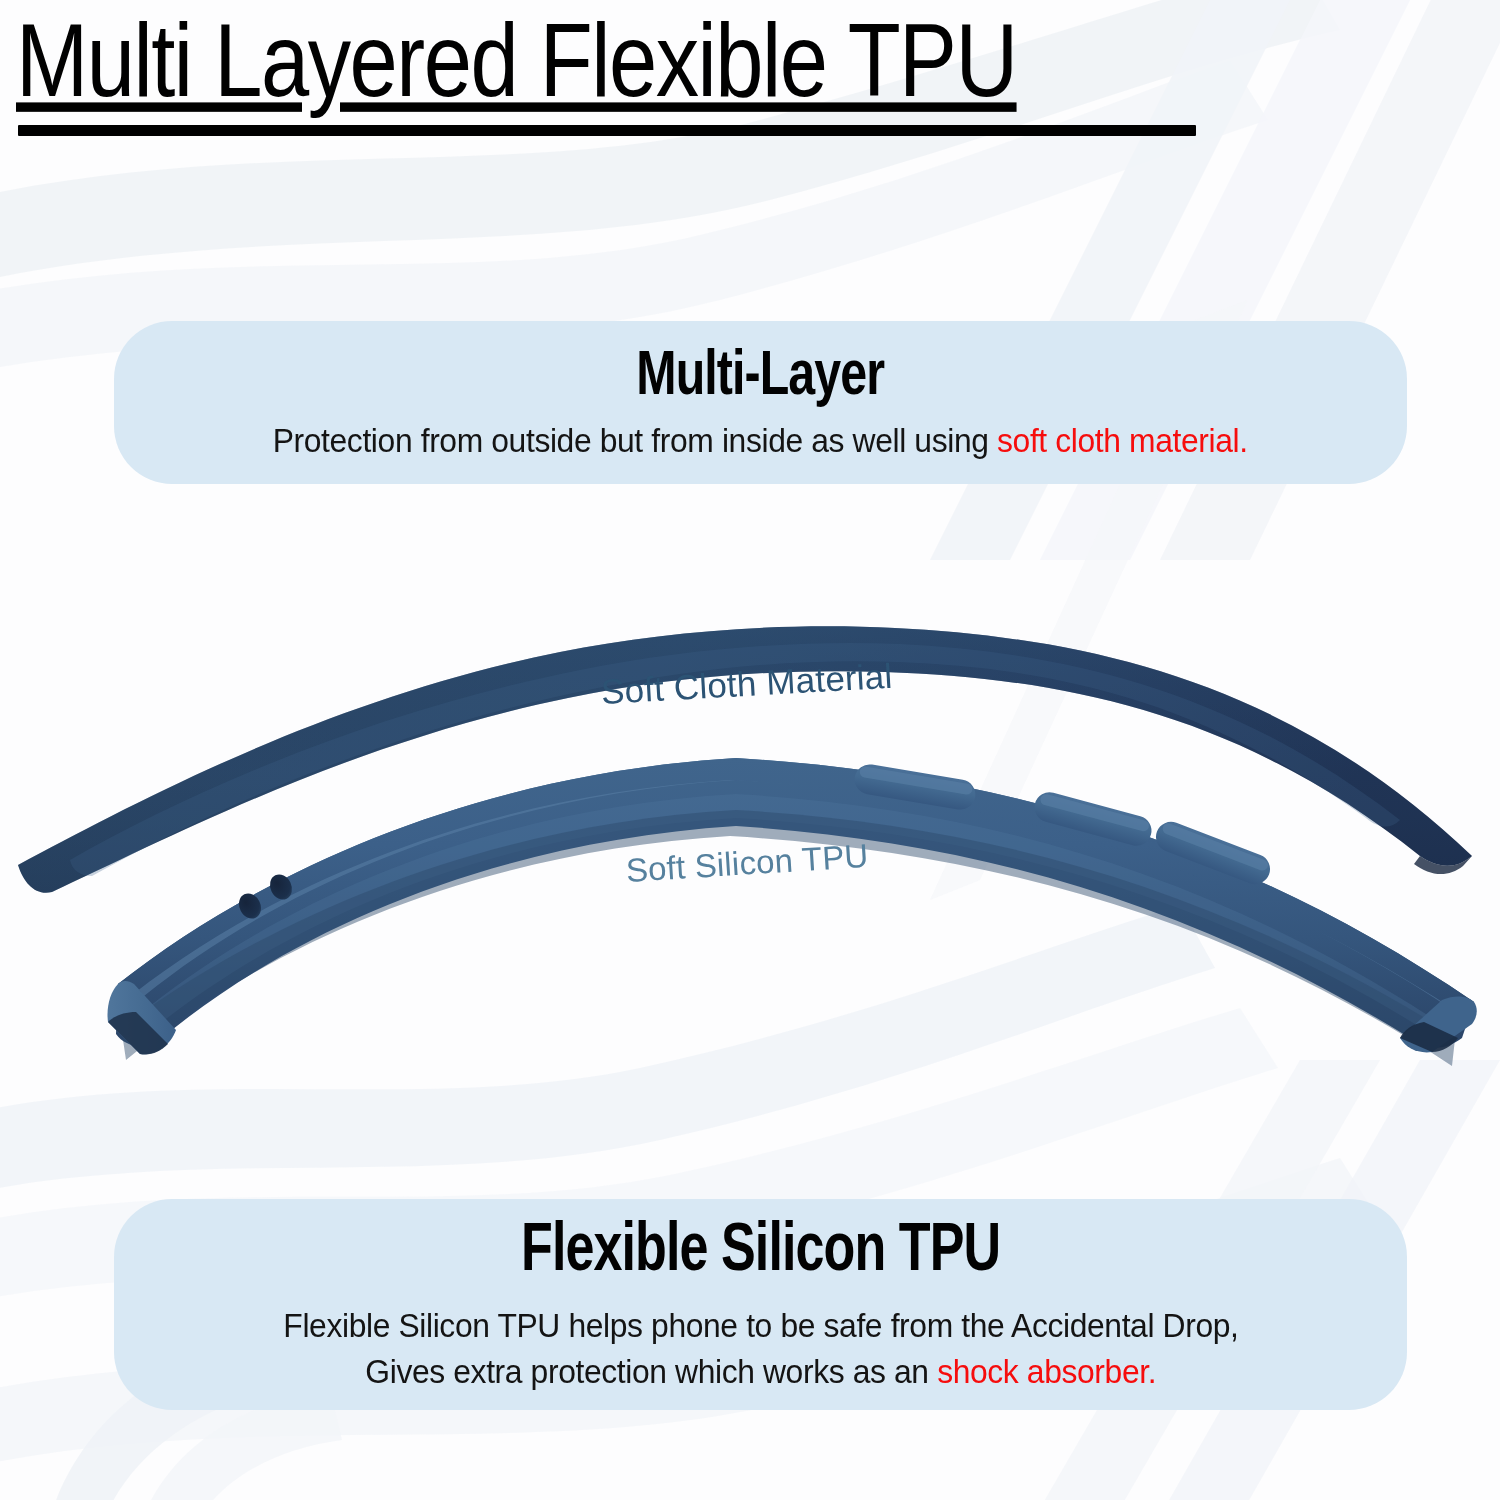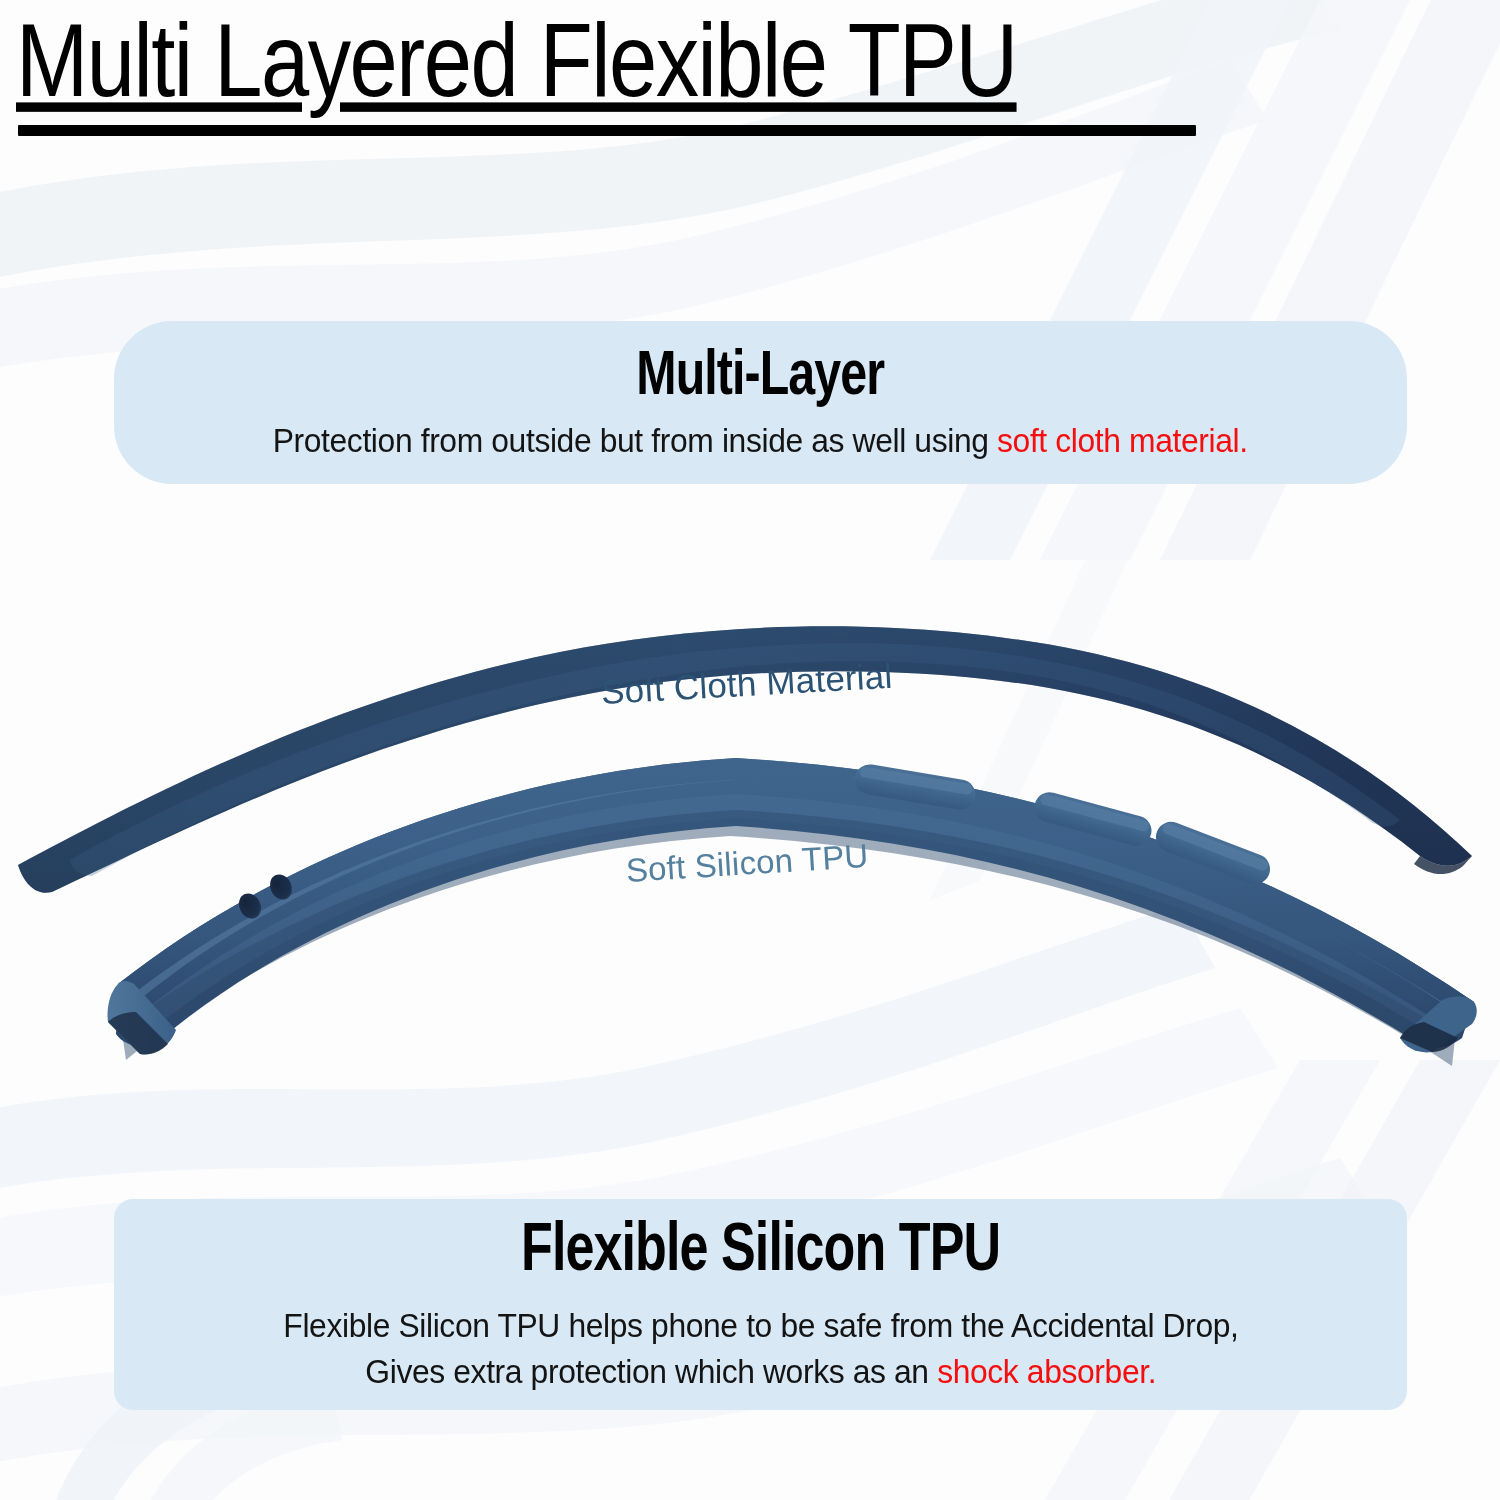--- a/index.html
+++ b/index.html
@@ -58,21 +58,21 @@
     background:#d8e8f4;
     border-radius:58px;
     z-index:3;
     display:flex;
     flex-direction:column;
     align-items:center;
     justify-content:center;
     text-align:right;
   }
   #card-top    { left:114px; top:321px;  width:1293px; height:163px; }
-  #card-bottom { left:114px; top:1199px; width:1293px; height:211px;border-radius:19px; }
+  #card-bottom { left:114px; top:1199px; width:1293px; height:211px; }
 
   .card-heading {
     font-family:"Liberation Sans", sans-serif;
     font-weight:700;
     color:#020202;
     letter-spacing:-1px;
     transform:scaleY(1.22) scaleX(0.93);
   }
   #card-top .card-heading    { font-size:52px; margin-bottom:16px; }
   #card-bottom .card-heading { font-size:56px; margin-bottom:24px; }

